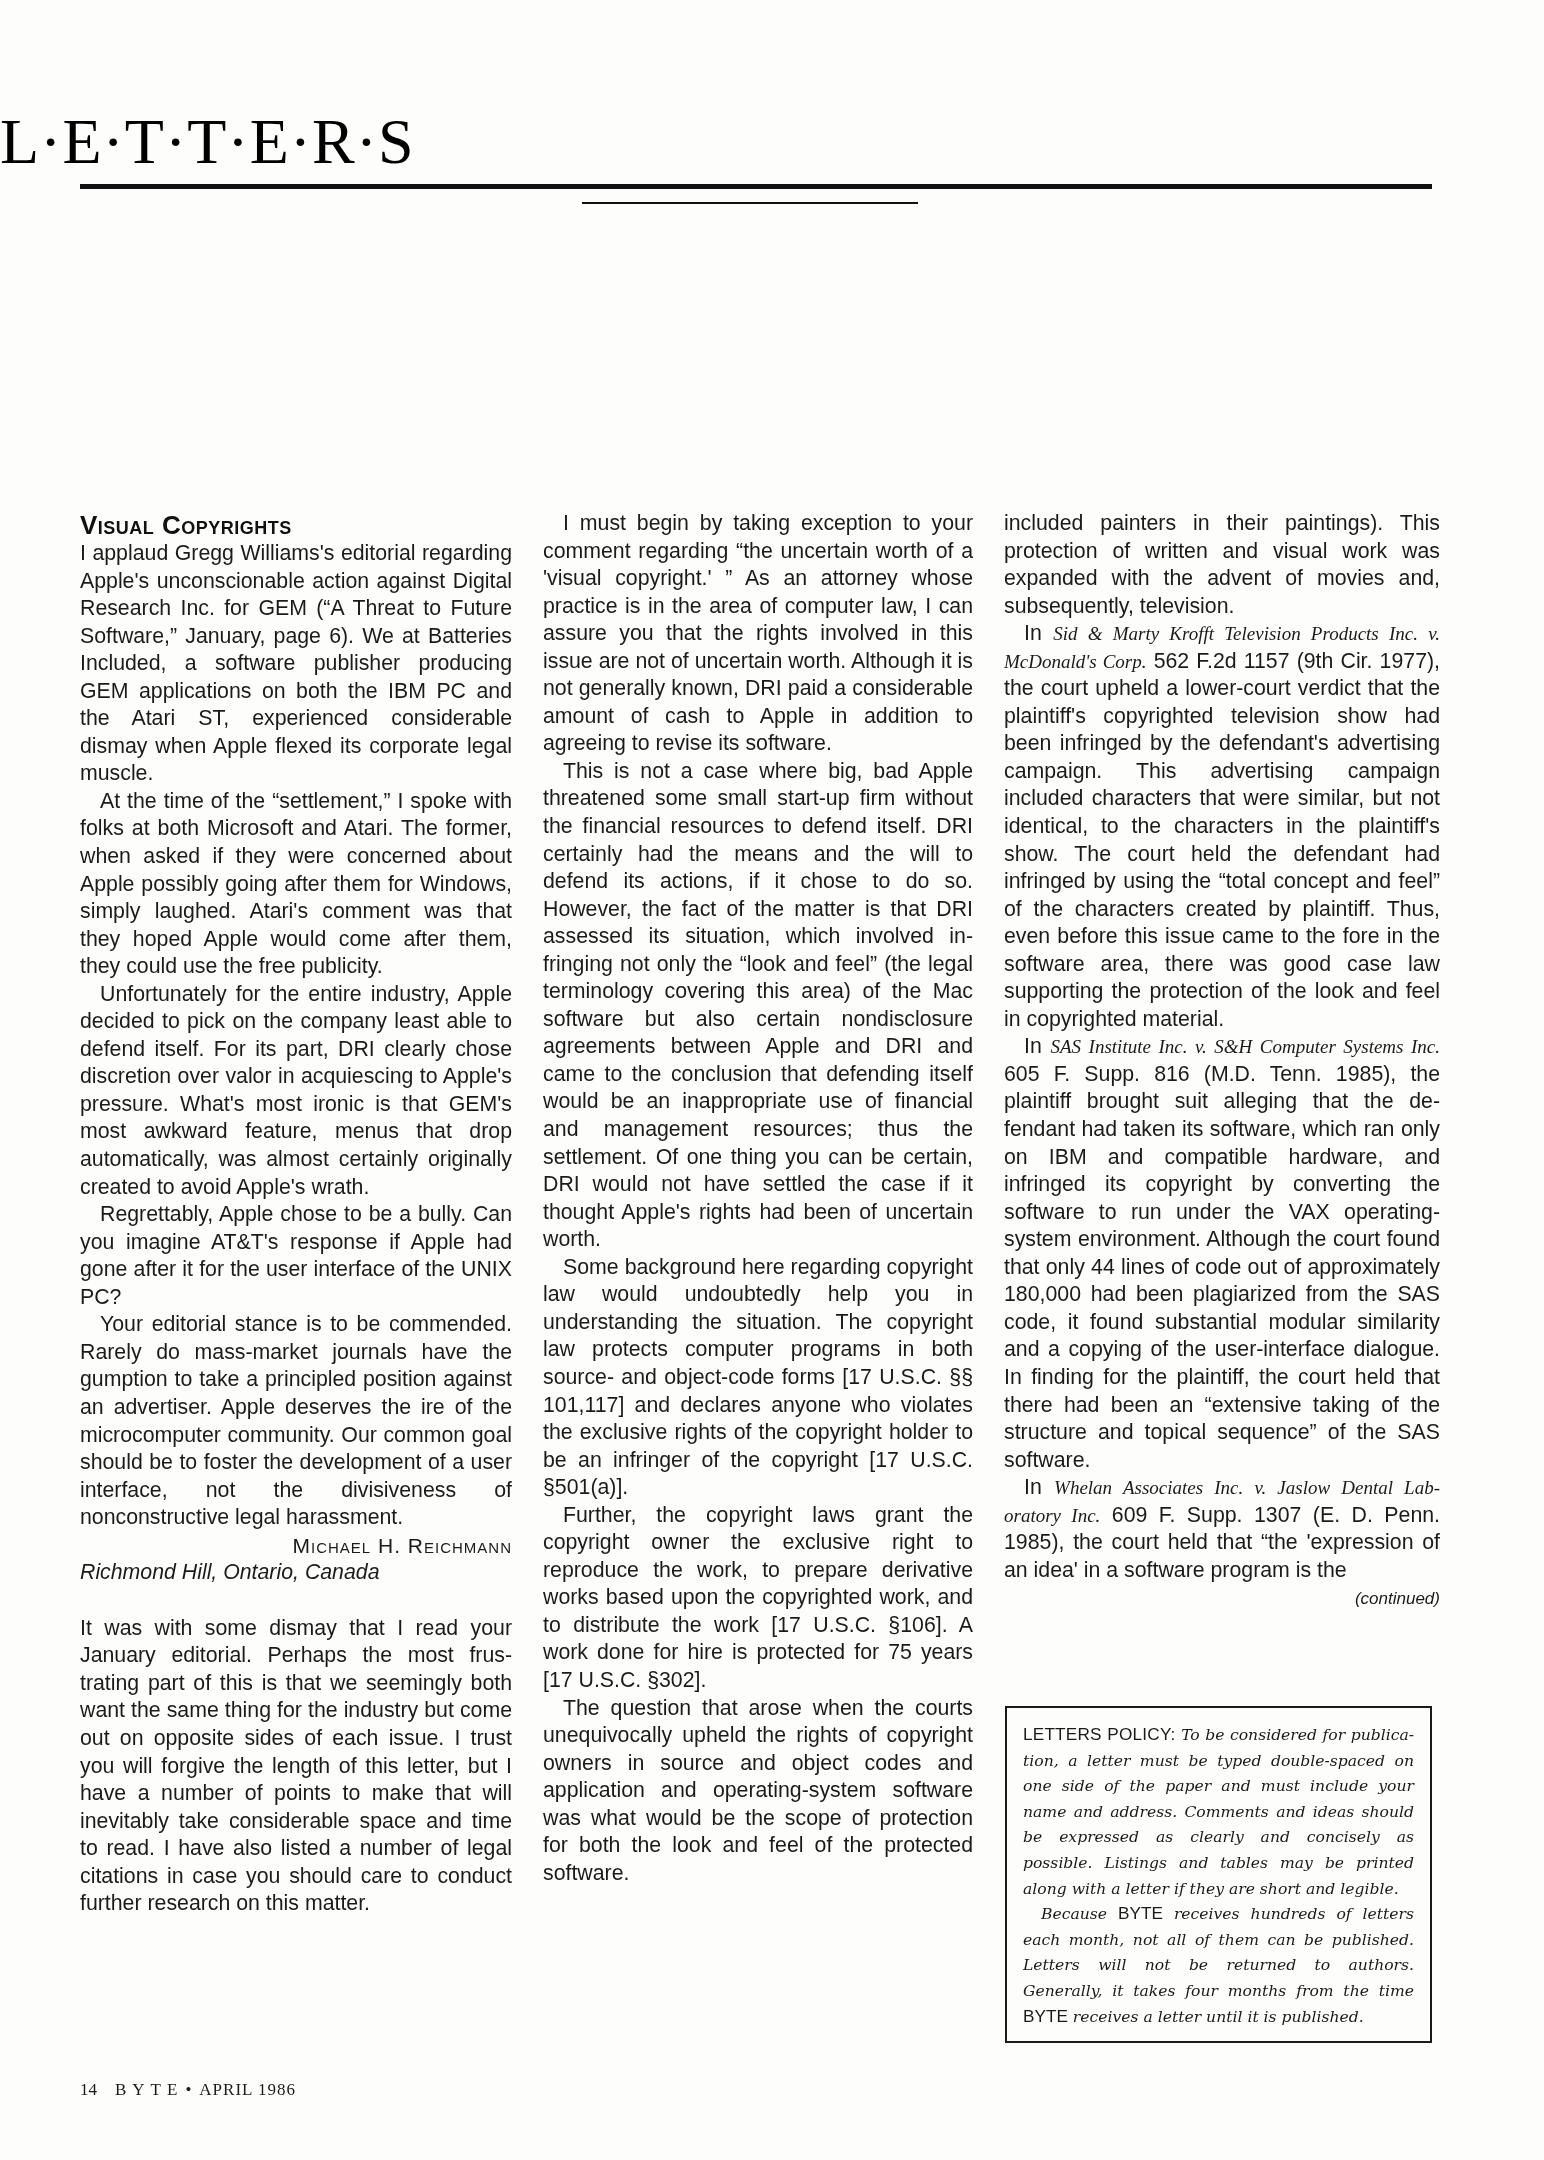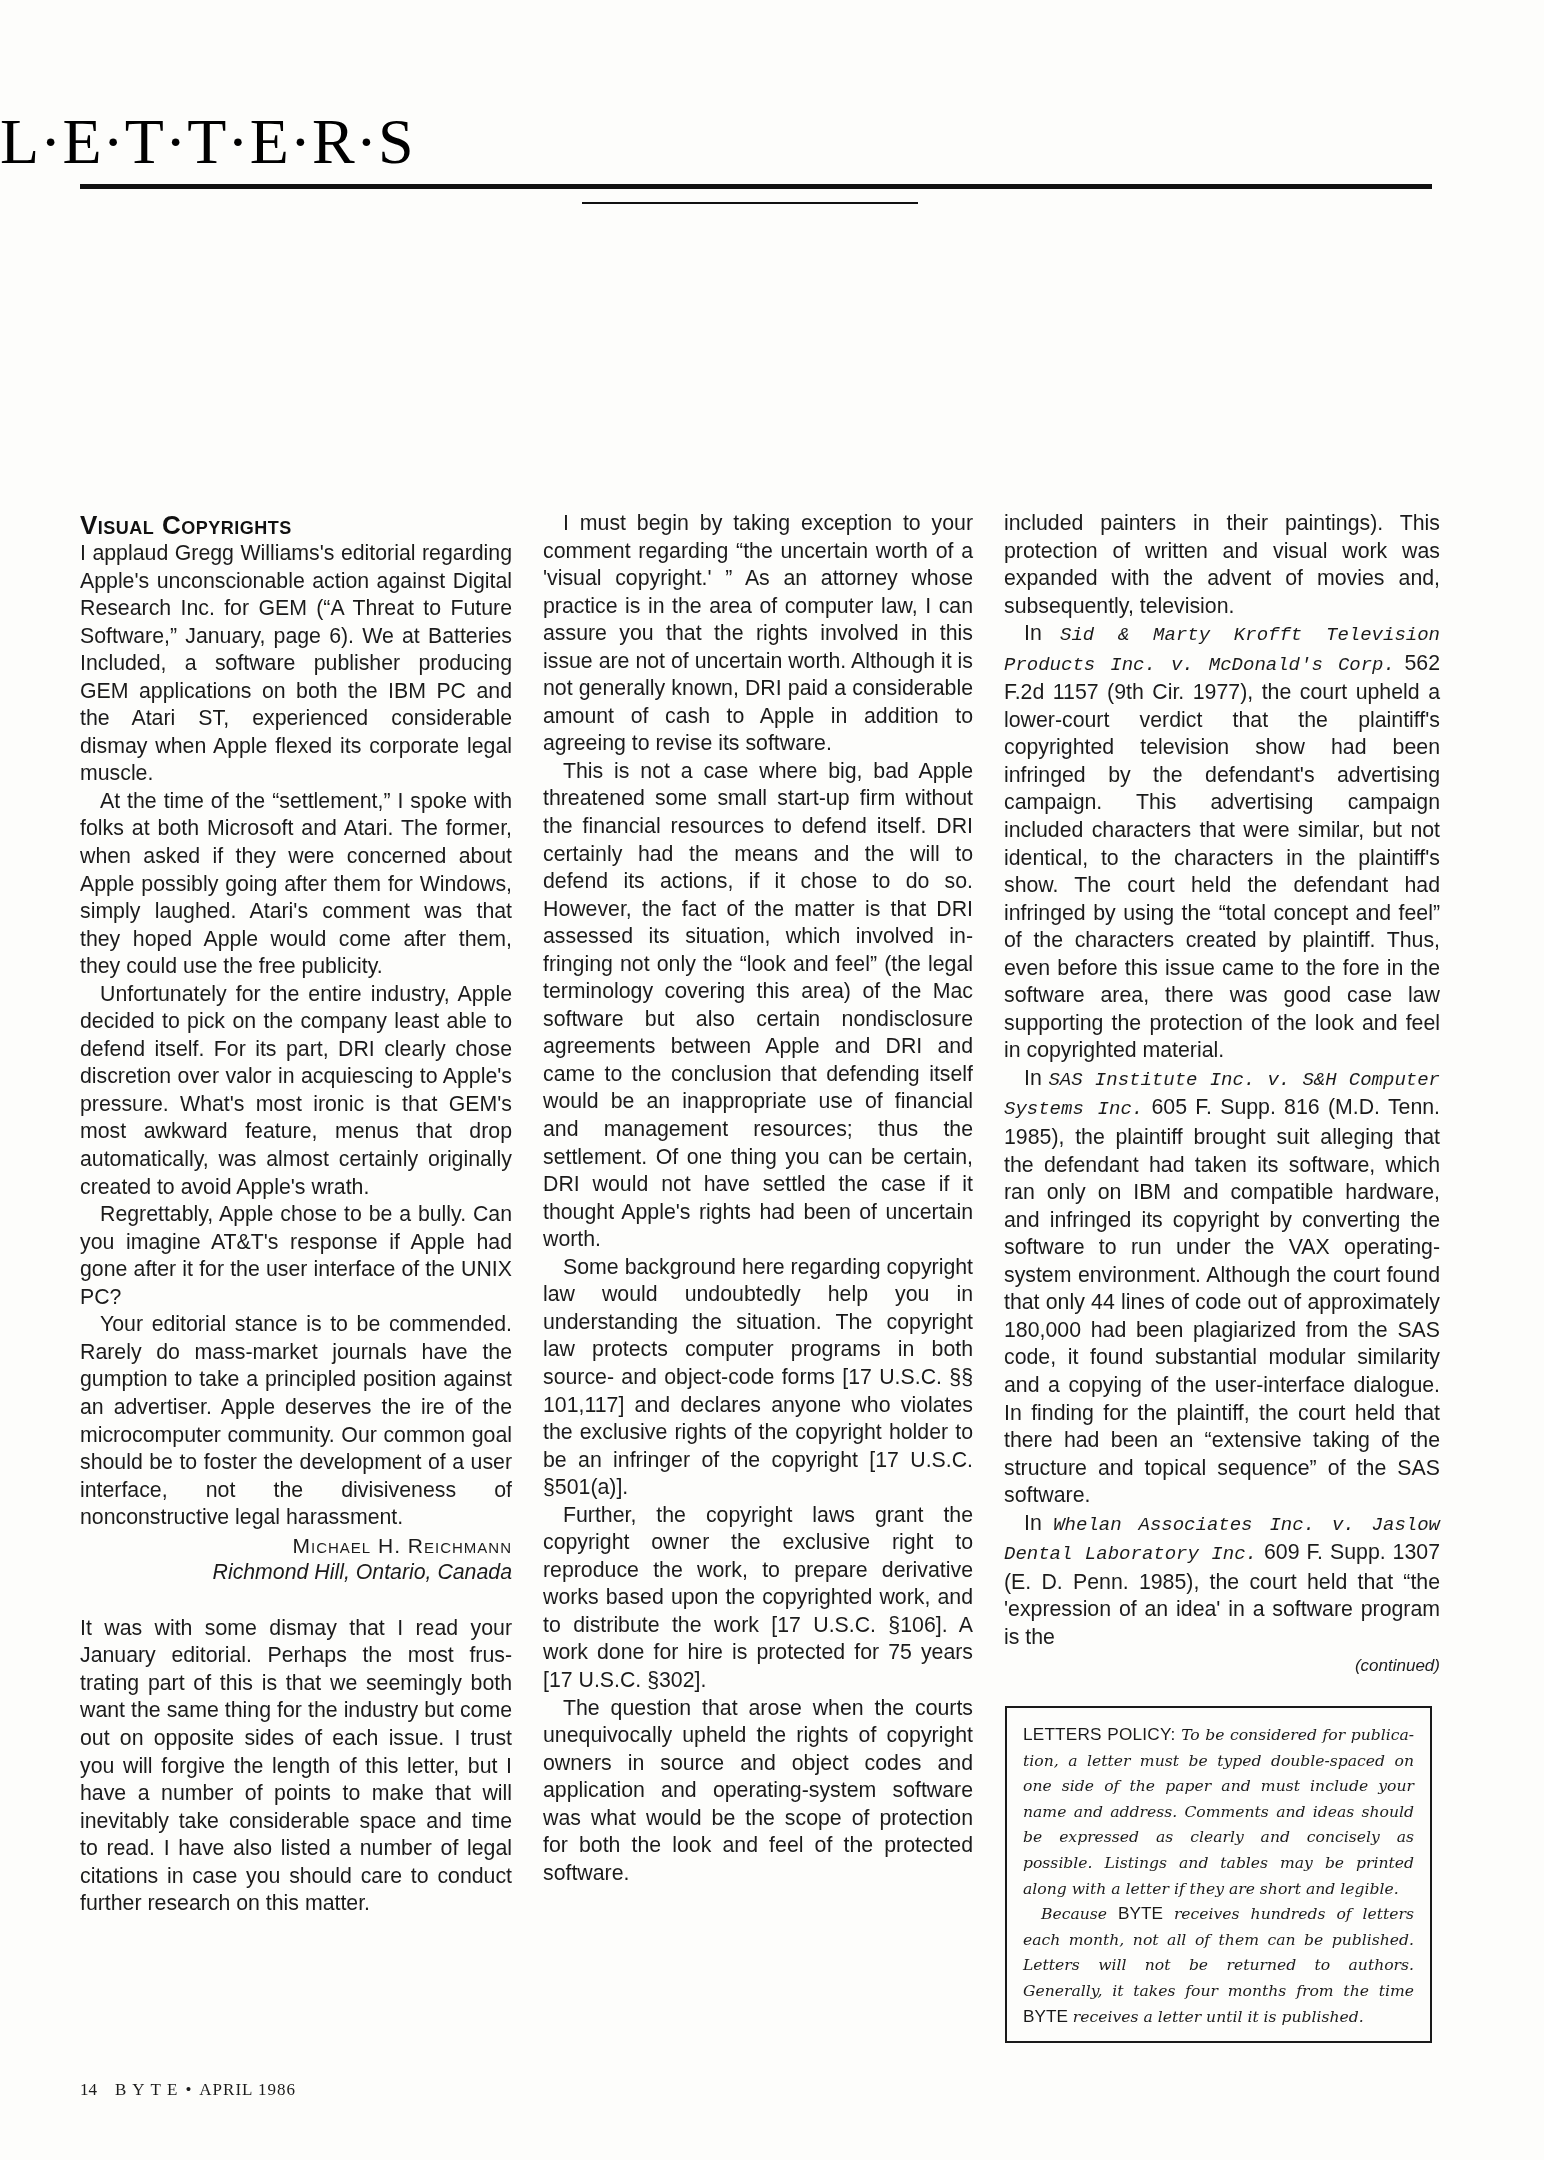--- a/index.html
+++ b/index.html
@@ -21,23 +21,23 @@
   .col2 { left: 543px;  width: 430px; }
   .col3 { left: 1004px; width: 436px; }
 
   .col p { margin: 0; text-align: justify; text-indent: 20px; hyphens: manual; }
   .col p.noindent { text-indent: 0; }
   .headline {
     font-weight: bold; font-variant: small-caps; font-size: 26px; line-height: 30px;
     letter-spacing: 0.5px; margin: 0 0 0 0; color: #111;
   }
   .sig-name { text-align: right; font-variant: small-caps; font-size: 21px; letter-spacing: 1px; line-height: 27.55px; }
-  .sig-place { text-align: right; font-style: italic; line-height: 27.55px; }
+  .sig-place { text-align: left; font-style: italic; line-height: 27.55px; }
   .gap { height: 28px; }
-  i.case { font-family: Liberation Mono, monospace; font-style: italic; font-size: 19px; }
+  i.case { font-family: Liberation Serif, serif; font-style: italic; font-size: 19px; }
   .continued { text-align: right; font-style: italic; font-size: 17px; line-height: 26px; margin-top: 2px; }
 
   .policy-box {
     position: absolute; left: 1005px; top: 1706px; width: 427px; height: 337px;
     border: 2px solid #1a1a1a; box-sizing: border-box; padding: 14px 16px 10px 16px;
     font-size: 17.2px; line-height: 24.6px; color: #1a1a1a;
   }
   .policy-box p { margin: 0; text-align: justify; }
   .policy-box p + p { text-indent: 18px; }
   .policy-box .lead { font-style: normal; letter-spacing: 0.2px; }

